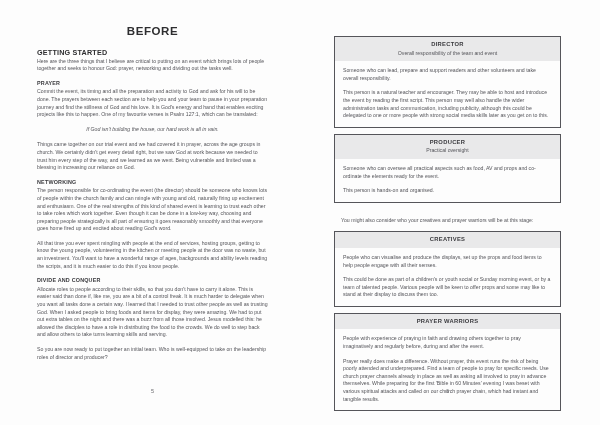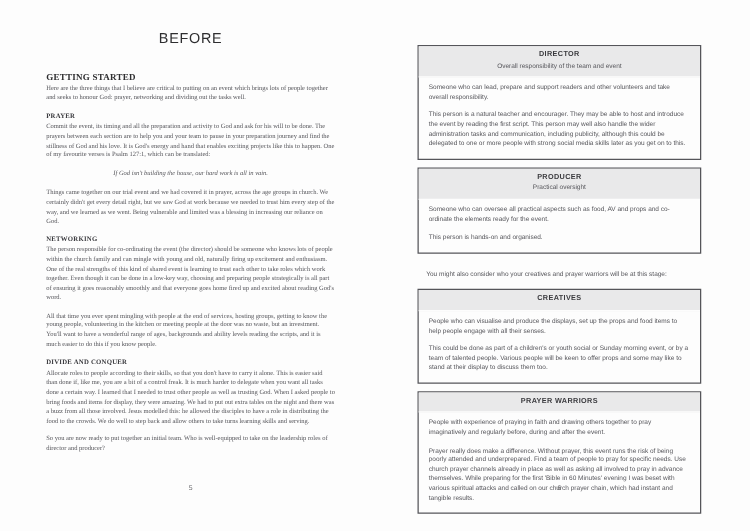--- a/index.html
+++ b/index.html
@@ -5,26 +5,26 @@
   html, body { margin:0; padding:0; background:#ffffff; }
   .spread {
     position:relative; width:600px; height:425px;
     background:#fdfdfd; overflow:hidden;
     font-family:"Liberation Sans", sans-serif;
     color:#55555a;
     -webkit-font-smoothing:antialiased;
   }
   .chapter-title {
     position:absolute; left:37px; top:25px; width:231px;
-    text-align:center; font-size:11.5px; font-weight:normal;
+    text-align:center; font-size:11.5px; font-weight:bold;
     color:#2e2e30; letter-spacing:0.6px;
   }
   .left-col {
-    position:absolute; left:37px; top:59px; width:231px;
-    font-size:5.2px; line-height:7.6px; text-align:left;font-family:Liberation Serif, serif;
+    position:absolute; left:37px; top:49px; width:231px;
+    font-size:5.2px; line-height:7.6px; text-align:left;
   }
   .h1 {
     font-size:7.2px; font-weight:bold; color:#2e2e30;
     letter-spacing:0.2px; margin:0 0 1px 0;
   }
   .h2 {
     font-size:5.4px; font-weight:bold; color:#3a3a3e;
     letter-spacing:0.2px; margin:0 0 1px 0;
   }
   .left-col p { margin:0 0 7px 0; }

